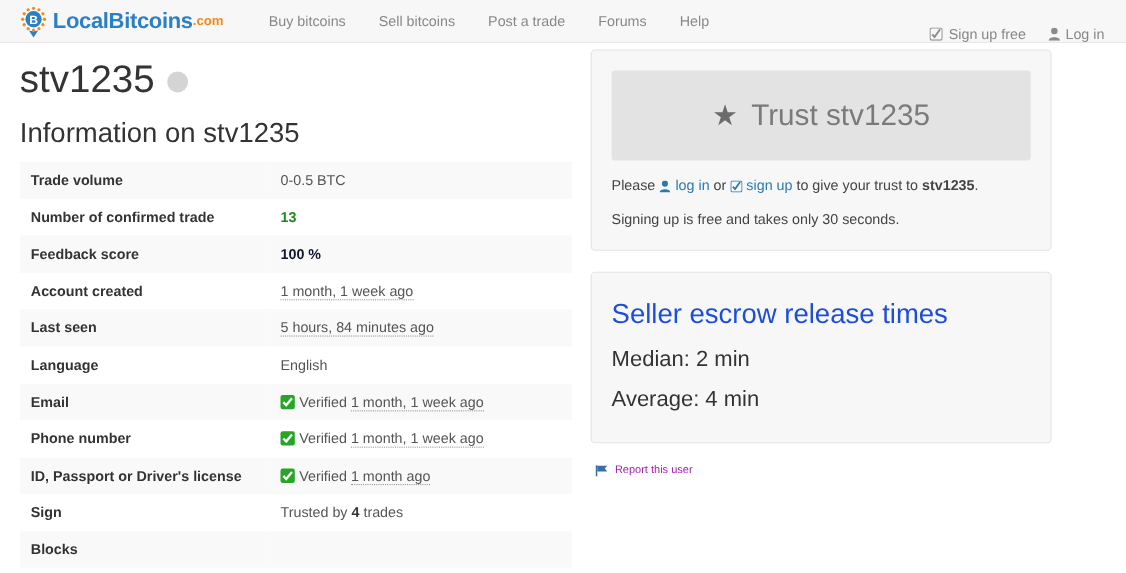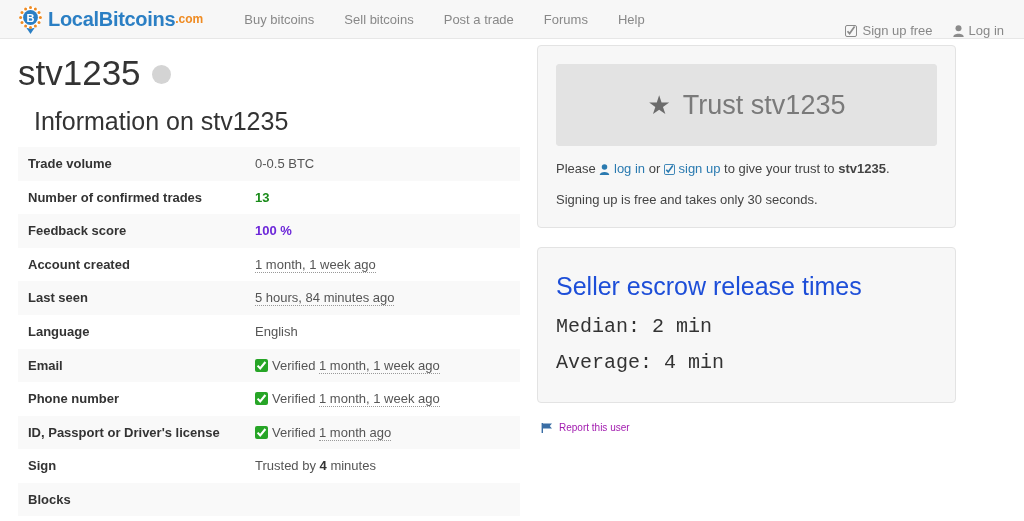--- a/index.html
+++ b/index.html
@@ -92,21 +92,21 @@
   }
   .status-dot {
     width: 19px; height: 19px;
     border-radius: 50%;
     background: #d4d4d4;
     display: inline-block;
     position: relative;
     top: 2px;
   }
   h2.info-title {
-    margin: 10px 0 10px 16px;
+    margin: 10px 0 10px 0;
     font-size: 25px;
     font-weight: normal;
     color: #333333;
     line-height: 1.3;
   }
 
   
   table.info {
     width: 502px;
     border-collapse: collapse;
@@ -119,21 +119,21 @@
     border: 0;
   }
   table.info tr.odd td { background: #f9f9f9; }
   td.k {
     width: 227px;
     font-weight: bold;
     color: #333333;
   }
   td.v { color: #555555; }
   .green { color: #1a8b1a; font-weight: bold; }
-  .greenpct { color: #6d28d9; font-weight: bold; }
+  .greenpct { color: #0f172a; font-weight: bold; }
   .muted { color: #777777; }
   b.count { color: #333333; font-weight: bold; }
   abbr.t {
     border-bottom: 1px dotted #999999;
     text-decoration: none;
     color: #555555;
     cursor: help;
   }
   .verified-badge {
     display: inline-block;
@@ -184,21 +184,20 @@
     font-weight: normal;
     color: #1d4ed8;
     line-height: 1.5;
   }
   .escrow-line {
     margin: 6px 0;
     font-size: 20px;
     color: #333333;
     line-height: 1.5;
     font-weight: normal;
-    font-family: Liberation Mono, monospace;
   }
   .report-row {
     display: flex;
     align-items: center;
     gap: 6px;
     padding-left: 4px;
     margin-top: 0px;
   }
   .report-link {
     font-size: 10px;
@@ -280,21 +279,21 @@
     <h2 class="info-title">Information on stv1235</h2>
 
     <table class="info">
       <tbody>
         <tr class="odd">
           <td class="k">Trade volume</td>
           <td class="v">0-0.5 BTC</td>
         </tr>
 
         <tr>
-          <td class="k">Number of confirmed trades</td>
+          <td class="k">Number of confirmed trade</td>
           <td class="v">
             <span class="green">13</span>
           </td>
         </tr>
 
 
         <tr class="odd">
           <td class="k">Feedback score</td>
           <td class="v">
             <span class="greenpct">100 %</span>
@@ -336,21 +335,21 @@
 
         <tr class="odd">
           <td class="k">ID, Passport or Driver's license</td>
           <td class="v"><span class="verified-badge"><svg width="13" height="13" viewBox="0 0 13 13">
                   <path d="M2.6 6.6 L5.2 9.4 L10.4 3.0" fill="none" stroke="#ffffff" stroke-width="2.1"></path>
                 </svg></span><span>Verified</span> <abbr class="t">1 month ago</abbr></td>
         </tr>
 
         <tr>
           <td class="k">Sign</td>
-          <td class="v"><span>Trusted by </span><b class="count">4</b><span> minutes</span></td>
+          <td class="v"><span>Trusted by </span><b class="count">4</b><span> trades</span></td>
         </tr>
 
         <tr class="odd">
           <td class="k">Blocks</td>
           <td class="v"></td>
         </tr>
       </tbody>
     </table>
   </div>
 

